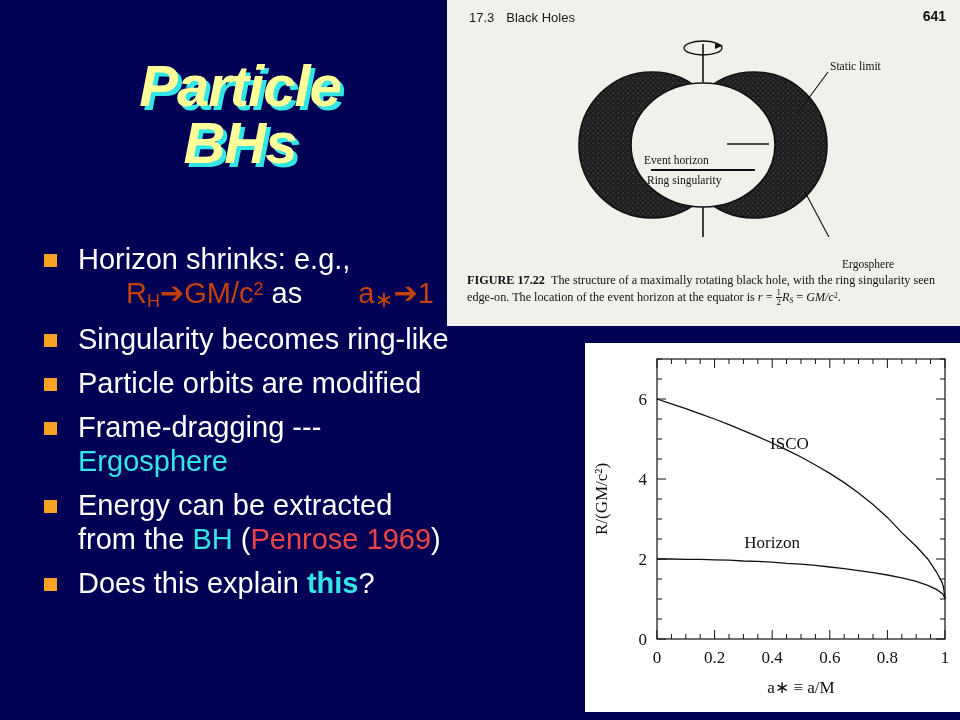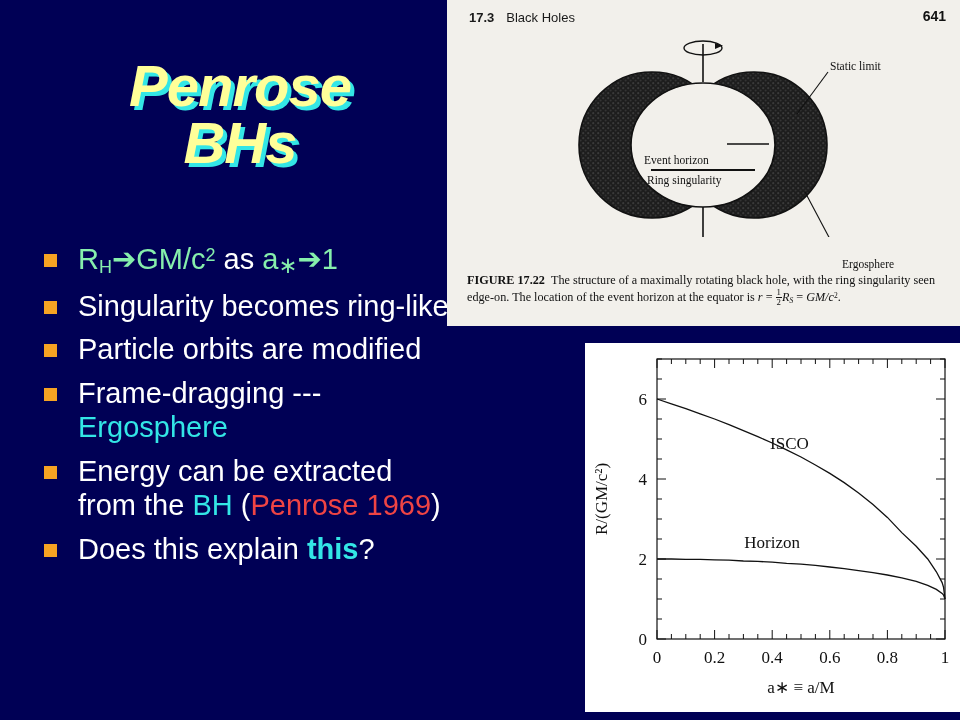--- a/index.html
+++ b/index.html
@@ -45,21 +45,21 @@
     line-height: 1.17;
   }
   .bullet-marker {
     position: absolute;
     left: 8px; top: 11px;
     width: 13px; height: 13px;
     background: #F6A323;
   }
   .bullet-text { display: block; }
   .sub-line { display: block; }
-  .c-yellow { color: #86efac; }
+  .c-yellow { color: #c2410c; margin-left: 48px; }
   .c-cyan   { color: #33E6E6; }
   .c-orange { color: #ef4444; }
   .c-white  { color: #FFFFFF; }
   .bold     { font-weight: bold; }
   sub { font-size: 0.62em; vertical-align: -0.22em; }
   sup { font-size: 0.62em; vertical-align: 0.46em; }
   .arrow { font-family: "DejaVu Sans", sans-serif; }
   .ast { font-size: 0.78em; vertical-align: -0.18em; }
 
   
@@ -72,21 +72,21 @@
     font-family: "Liberation Serif", serif;
     color: #111111;
   }
   #fig-header {
     position: absolute;
     left: 22px; top: 10px;
     font-size: 13px;
     font-family: "Liberation Sans", sans-serif;
     color: #1a1a1a;
   }
-  #fig-header .sec { margin-right: 12px; font-weight: bold; }
+  #fig-header .sec { margin-right: 12px; }
   #fig-pageno {
     position: absolute;
     right: 14px; top: 8px;
     font-size: 14px;
     font-weight: bold;
     font-family: "Liberation Sans", sans-serif;
   }
   #fig-art {
     position: absolute;
     left: 0; top: 22px;
@@ -133,27 +133,28 @@
     overflow: hidden;
     font-family: "Liberation Serif", serif;
   }
   #plot-svg { display: block; }
 </style>
 </head>
 <body>
 
 <div id="slide">
 
-  <div id="title">Penrose
+  <div id="title">Particle
 BHs</div>
 
   <div id="bullets">
 
     <div class="bullet-row">
       <span class="bullet-marker"></span>
+      <span class="bullet-text">Horizon shrinks: e.g.,</span>
       <span class="sub-line"><span class="c-yellow"><span>R</span><sub>H</sub><span class="arrow">➔</span><span>GM/c</span><sup>2</sup></span><span class="c-white"> as </span><span class="c-yellow"><span>a</span><span class="ast">∗</span><span class="arrow">➔</span><span>1</span></span></span>
     </div>
 
     <div class="bullet-row">
       <span class="bullet-marker"></span>
       <span class="bullet-text">Singularity becomes ring-like</span>
     </div>
 
     <div class="bullet-row">
       <span class="bullet-marker"></span>

